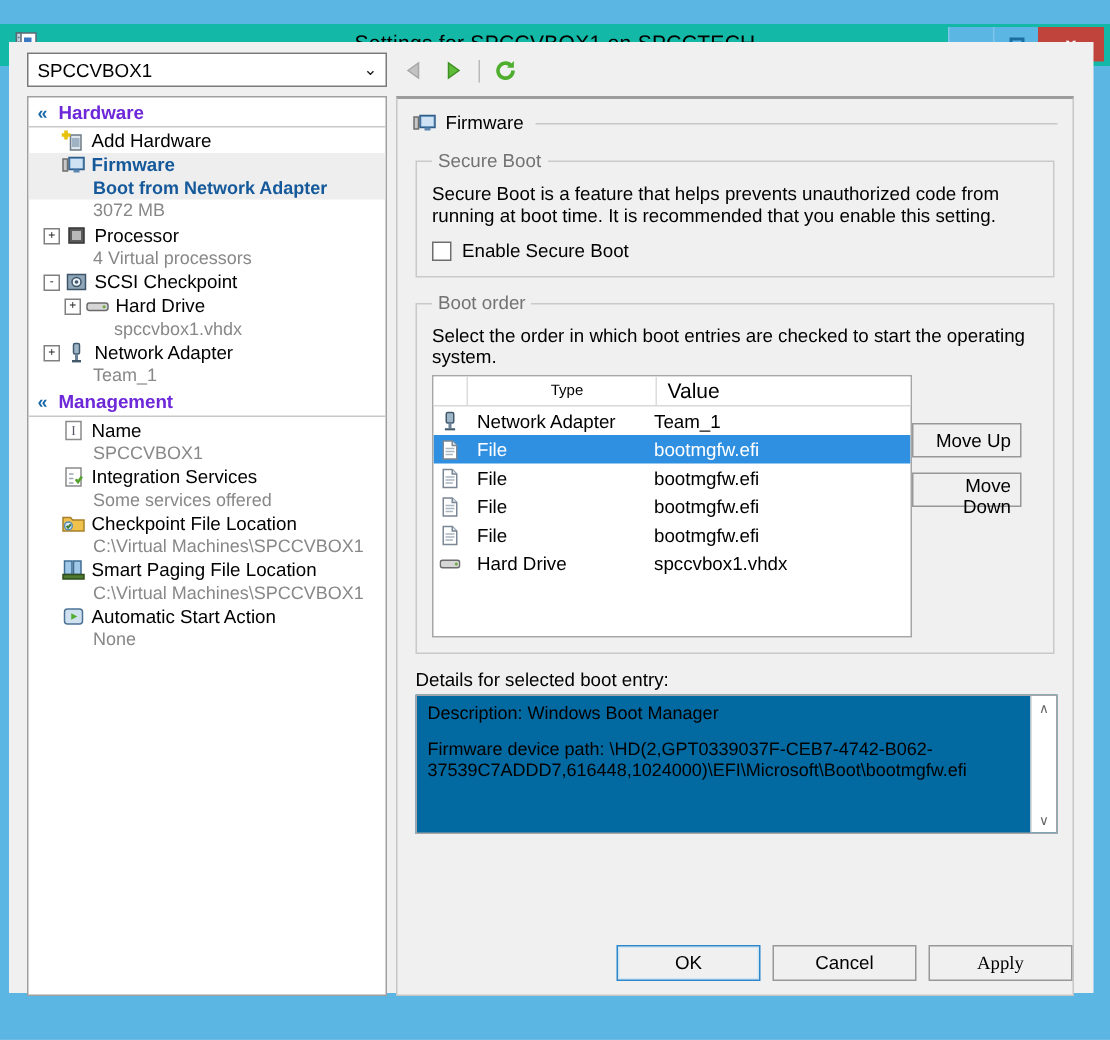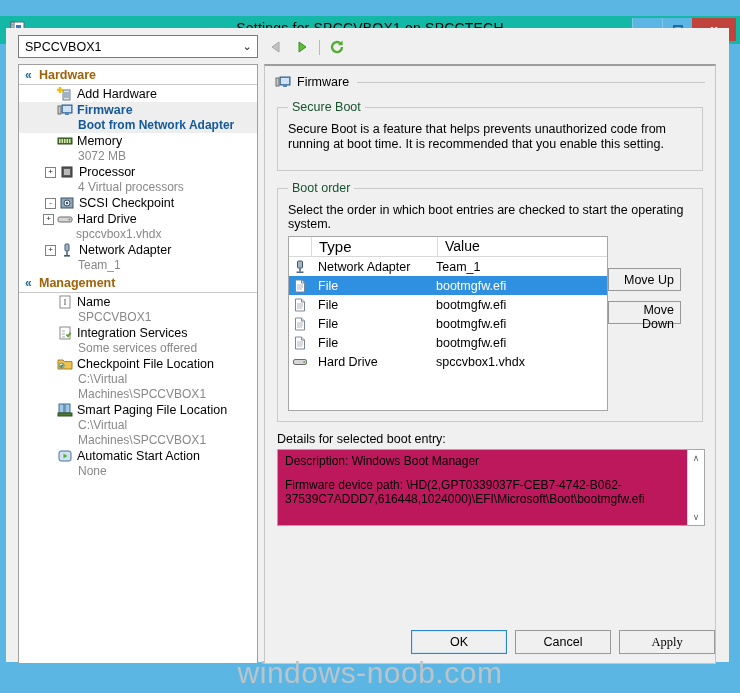--- a/index.html
+++ b/index.html
@@ -62,22 +62,22 @@
   .tree{
     position:absolute;left:12px;top:36px;width:240px;height:600px;
     background:#fff;border:1px solid #a0a0a0;box-sizing:border-box;
     overflow:hidden;
   }
   .grp{
     display:flex;align-items:center;height:19px;padding-left:6px;
     border-bottom:1px solid #c8c8c8;margin-bottom:1px;
   }
   .grp .chev{color:#1667a8;font-size:12px;font-weight:bold;width:14px;}
-  .grp .lbl{color:#a16207;font-weight:bold;font-size:12.5px;}
-  .node{position:relative;min-height:16px;padding-left:26px;}
+  .grp .lbl{color:#6d28d9;font-weight:bold;font-size:12.5px;}
+  .node{position:relative;min-height:16px;padding-left:10px;}
   .node.sel{background:#eeeeee;}
   .node .row{display:flex;align-items:center;height:16px;}
   .expander{
     width:9px;height:9px;border:1px solid #808080;background:#fff;
     font-size:8px;line-height:7px;text-align:center;color:#222;
     margin-right:3px;flex:none;font-family:"Liberation Sans", sans-serif;
   }
   .expander.blank{border:none;background:transparent;}
   .ico{width:16px;height:16px;margin-right:4px;flex:none;}
   .node .lbl{font-size:12.5px;color:#000;}
@@ -95,54 +95,54 @@
   }
   .pane-head{display:flex;align-items:center;margin:8px 10px 0 10px;}
   .pane-head .ico{width:16px;height:16px;margin-right:6px;}
   .pane-head .t{font-size:12.5px;}
   .pane-head .rule{flex:1;height:1px;background:#c8c8c8;margin-left:8px;}
 
   fieldset.grp-box{
     margin:10px 12px 0 12px;border:1px solid #c9c9c9;padding:6px 10px 10px 10px;
     box-sizing:border-box;
   }
-  fieldset.grp-box legend{font-size:12.5px;padding:0 4px;color:#14532d;}
+  fieldset.grp-box legend{font-size:12.5px;padding:0 4px;color:#737373;}
   .desc{font-size:12.5px;line-height:15px;margin:2px 0 8px 0;}
   .chkrow{display:flex;align-items:center;gap:7px;}
   .chkbox{width:13px;height:13px;border:1px solid #6d6d6d;background:#fff;box-sizing:border-box;}
   .chkrow span{font-size:12.5px;}
 
   
   .bo-wrap{position:relative;}
   .bo-hint{font-size:12.5px;margin:2px 0 5px 0;}
   .listview{
     width:320px;height:175px;background:#fff;border:1px solid #a6a6a6;
     box-sizing:border-box;overflow:hidden;
   }
   .lv-head{display:flex;height:19px;border-bottom:1px solid #d8d8d8;background:#fff;}
   .lv-head .c0{width:22px;border-right:1px solid #dcdcdc;}
-  .lv-head .c1{width:118px;border-right:1px solid #dcdcdc;padding-left:7px;font-size:15px;line-height:19px;}
+  .lv-head .c1{width:118px;border-right:1px solid #dcdcdc;padding-left:7px;font-size:10px;line-height:19px;text-align:center;}
   .lv-head .c2{flex:1;padding-left:7px;font-size:14px;line-height:19px;}
   .lv-row{display:flex;align-items:center;height:19px;}
   .lv-row.sel{background:#2f8fe0;color:#fff;}
   .lv-row .c0{width:22px;display:flex;align-items:center;justify-content:center;}
   .lv-row .c1{width:118px;padding-left:7px;font-size:12.5px;box-sizing:border-box;}
   .lv-row .c2{flex:1;padding-left:7px;font-size:12.5px;}
   .mv-btns{position:absolute;left:330px;top:73px;display:flex;flex-direction:column;gap:10px;}
   .btn{
     background:#f0f0f0;border:1px solid #989898;box-sizing:border-box;
     font-family:"Liberation Sans", sans-serif;font-size:12.5px;color:#000;
     height:23px;width:73px;cursor:default;
   }
   .mv-btns .btn{width:73px;text-align:right;}
 
   
   .det-lbl{font-size:12.5px;margin:10px 12px 3px 12px;}
   .det-box{
-    margin:0 12px;width:428px;height:77px;background:#be185d;border:1px solid #a6a6a6;
+    margin:0 12px;width:428px;height:93px;background:#0369a1;border:1px solid #a6a6a6;
     box-sizing:border-box;position:relative;overflow:hidden;
   }
   .det-txt{padding:4px 8px 0 7px;font-size:12px;line-height:14px;width:400px;}
   .det-txt p{margin:0 0 10px 0;}
   .vscroll{
     position:absolute;right:0;top:0;width:16px;height:100%;
     background:#fff;border-left:1px solid #dcdcdc;
     display:flex;flex-direction:column;justify-content:space-between;
   }
   .vscroll .arw{height:16px;display:flex;align-items:center;justify-content:center;font-size:9px;color:#666;}
@@ -249,36 +249,20 @@
               <rect x="8" y="11" width="4" height="2" fill="#5b85ad"></rect>
               <rect x="1" y="4" width="3" height="8" fill="#c8c8c8" stroke="#6d6d6d"></rect>
             </svg>
           </span>
           <span class="lbl">Firmware</span>
         </div>
         <div class="sub">Boot from Network Adapter</div>
       </div>
 
       <div class="node">
-        <div class="row">
-          <span class="expander blank"></span>
-          <span class="ico">
-            <svg width="16" height="16" viewBox="0 0 16 16">
-              <rect x="1" y="5" width="14" height="6" fill="#4d7a2e" stroke="#2f4d1c"></rect>
-              <g fill="#d8e4b0">
-                  <rect x="2" y="6" width="1.5" height="4"></rect>
-                  <rect x="4.5" y="6" width="1.5" height="4"></rect>
-                  <rect x="7" y="6" width="1.5" height="4"></rect>
-                  <rect x="9.5" y="6" width="1.5" height="4"></rect>
-                  <rect x="12" y="6" width="1.5" height="4"></rect>
-                </g>
-            </svg>
-          </span>
-          <span class="lbl">Memory</span>
-        </div>
         <div class="sub">3072 MB</div>
       </div>
 
       <div class="node">
         <div class="row">
           <span class="expander">+</span>
           <span class="ico">
             <svg width="16" height="16" viewBox="0 0 16 16">
               <rect x="3" y="3" width="10" height="10" fill="#5b5b5b" stroke="#333"></rect>
               <rect x="5" y="5" width="6" height="6" fill="#b9b9b9"></rect>
@@ -424,20 +408,24 @@
             <rect x="1" y="4" width="3" height="8" fill="#c8c8c8" stroke="#6d6d6d"></rect>
           </svg>
         </span>
         <span class="t">Firmware</span>
         <span class="rule"></span>
       </div>
 
       <fieldset class="grp-box">
         <legend>Secure Boot</legend>
         <div class="desc">Secure Boot is a feature that helps prevents unauthorized code from running at boot time. It is recommended that you enable this setting.</div>
+        <label class="chkrow">
+          <span class="chkbox"></span>
+          <span>Enable Secure Boot</span>
+        </label>
       </fieldset>
 
       <fieldset class="grp-box bo-wrap">
         <legend>Boot order</legend>
         <div class="bo-hint">Select the order in which boot entries are checked to start the operating system.</div>
 
         <div class="listview">
           <div class="lv-head">
             <div class="c0"></div>
             <div class="c1">Type</div>
@@ -545,15 +533,14 @@
     </div>
 
     <div class="footer">
       <button class="btn btn-ok">OK</button>
       <button class="btn btn-cancel">Cancel</button>
       <button class="btn btn-apply">Apply</button>
     </div>
 
   </div>
 
-  <div class="watermark">windows-noob.com</div>
   <div class="bottom-strip"></div>
 </div>
 
 </body></html>

